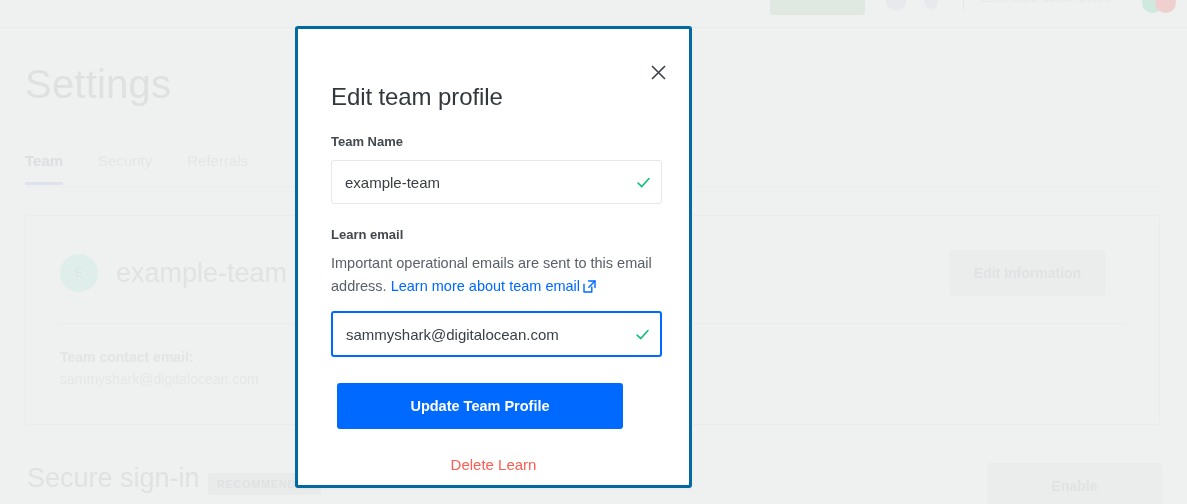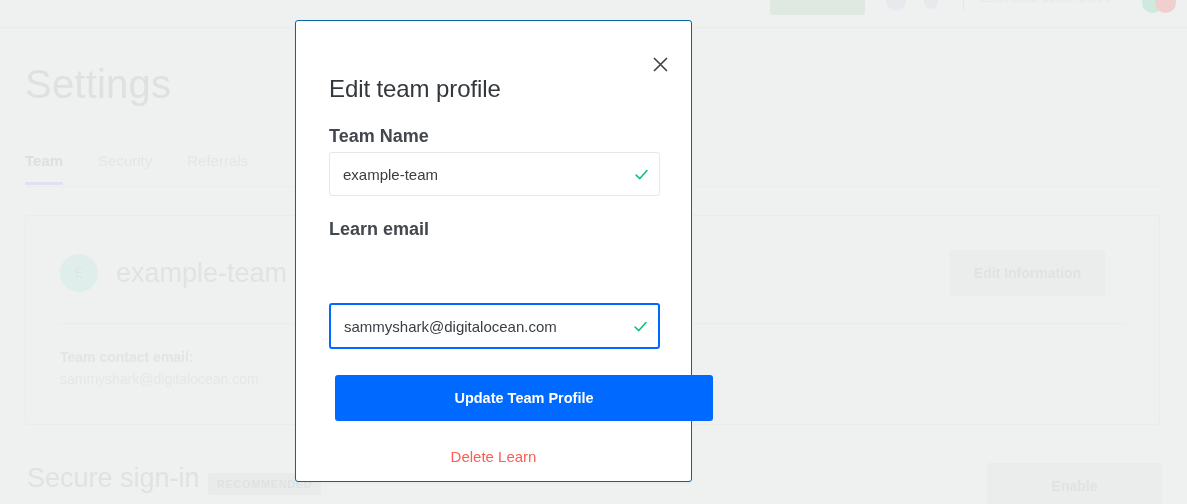--- a/index.html
+++ b/index.html
@@ -204,24 +204,24 @@
     font-size: 14px;
     font-weight: 700;
     display: flex;
     align-items: center;
     justify-content: center;
   }
 
   
   #modal {
     position: absolute;
-    left: 295px; top: 20px;
+    left: 295px; top: 26px;
     width: 397px; height: 462px;
     background: #ffffff;
-    border: 1px solid #0369a1;
+    border: 3px solid #0369a1;
     border-radius: 3px;
     box-shadow: 0 1px 3px rgba(0,0,0,0.04);
   }
 
   .modal-close {
     position: absolute;
     right: 20px; top: 32px;
     width: 22px; height: 22px;
     display: flex;
     align-items: center;
@@ -234,21 +234,21 @@
   .modal-title {
     position: absolute;
     left: 33px; top: 54px;
     font-size: 24px;
     font-weight: 400;
     color: #33383d;
     letter-spacing: -0.1px;
   }
 
   .field-label {
-    font-size: 18px;
+    font-size: 13px;
     font-weight: 700;
     color: #42484e;
   }
 
   .field-name-label { position: absolute; left: 33px; top: 105px; }
 
   .input-wrap {
     position: absolute;
     display: flex;
     align-items: center;
@@ -303,21 +303,21 @@
 
   #team-email-input-wrap {
     left: 33px; top: 282px;
     width: 331px; height: 46px;
     border: 2px solid #0069ff;
   }
 
   .primary-btn {
     position: absolute;
     left: 39px; top: 354px;
-    width: 378px; height: 46px;
+    width: 286px; height: 46px;
     background: #0069ff;
     border: 0;
     border-radius: 3px;
     color: #ffffff;
     font-family: "Liberation Sans", sans-serif;
     font-size: 14.5px;
     font-weight: 700;
     cursor: pointer;
   }
 
@@ -388,20 +388,27 @@
       <input type="text" value="example-team" placeholder="Team Name" style="">
       <span class="input-check">
         <svg width="17" height="17" viewBox="0 0 17 17" aria-hidden="true">
           <path d="M3 9 L6.8 12.6 L14 4.6" stroke="#00c16e" stroke-width="1.5" fill="none" stroke-linecap="round" stroke-linejoin="round"></path>
         </svg>
       </span>
     </div>
 
     <div class="field-label field-email-label">Learn email</div>
 
+    <div class="email-desc">
+      <span>Important operational emails are sent to this email address. </span><a href="#"><span>Learn more about team email</span><span class="ext-icon"><svg width="13" height="13" viewBox="0 0 13 13" aria-hidden="true">
+              <path d="M1 4.2 V12 H8.8 V7" stroke="#0069ff" stroke-width="1.4" fill="none" stroke-linecap="round" stroke-linejoin="round"></path>
+              <path d="M5.6 1 H12 V7.4" stroke="#0069ff" stroke-width="1.4" fill="none" stroke-linecap="round" stroke-linejoin="round"></path>
+              <path d="M12 1 L5.8 7.2" stroke="#0069ff" stroke-width="1.4" fill="none" stroke-linecap="round"></path>
+            </svg></span></a>
+    </div>
 
     <div class="input-wrap" id="team-email-input-wrap">
       <input type="text" value="sammyshark@digitalocean.com" placeholder="Team email" style="">
       <span class="input-check">
         <svg width="17" height="17" viewBox="0 0 17 17" aria-hidden="true">
           <path d="M3 9 L6.8 12.6 L14 4.6" stroke="#00c16e" stroke-width="1.5" fill="none" stroke-linecap="round" stroke-linejoin="round"></path>
         </svg>
       </span>
     </div>
 

